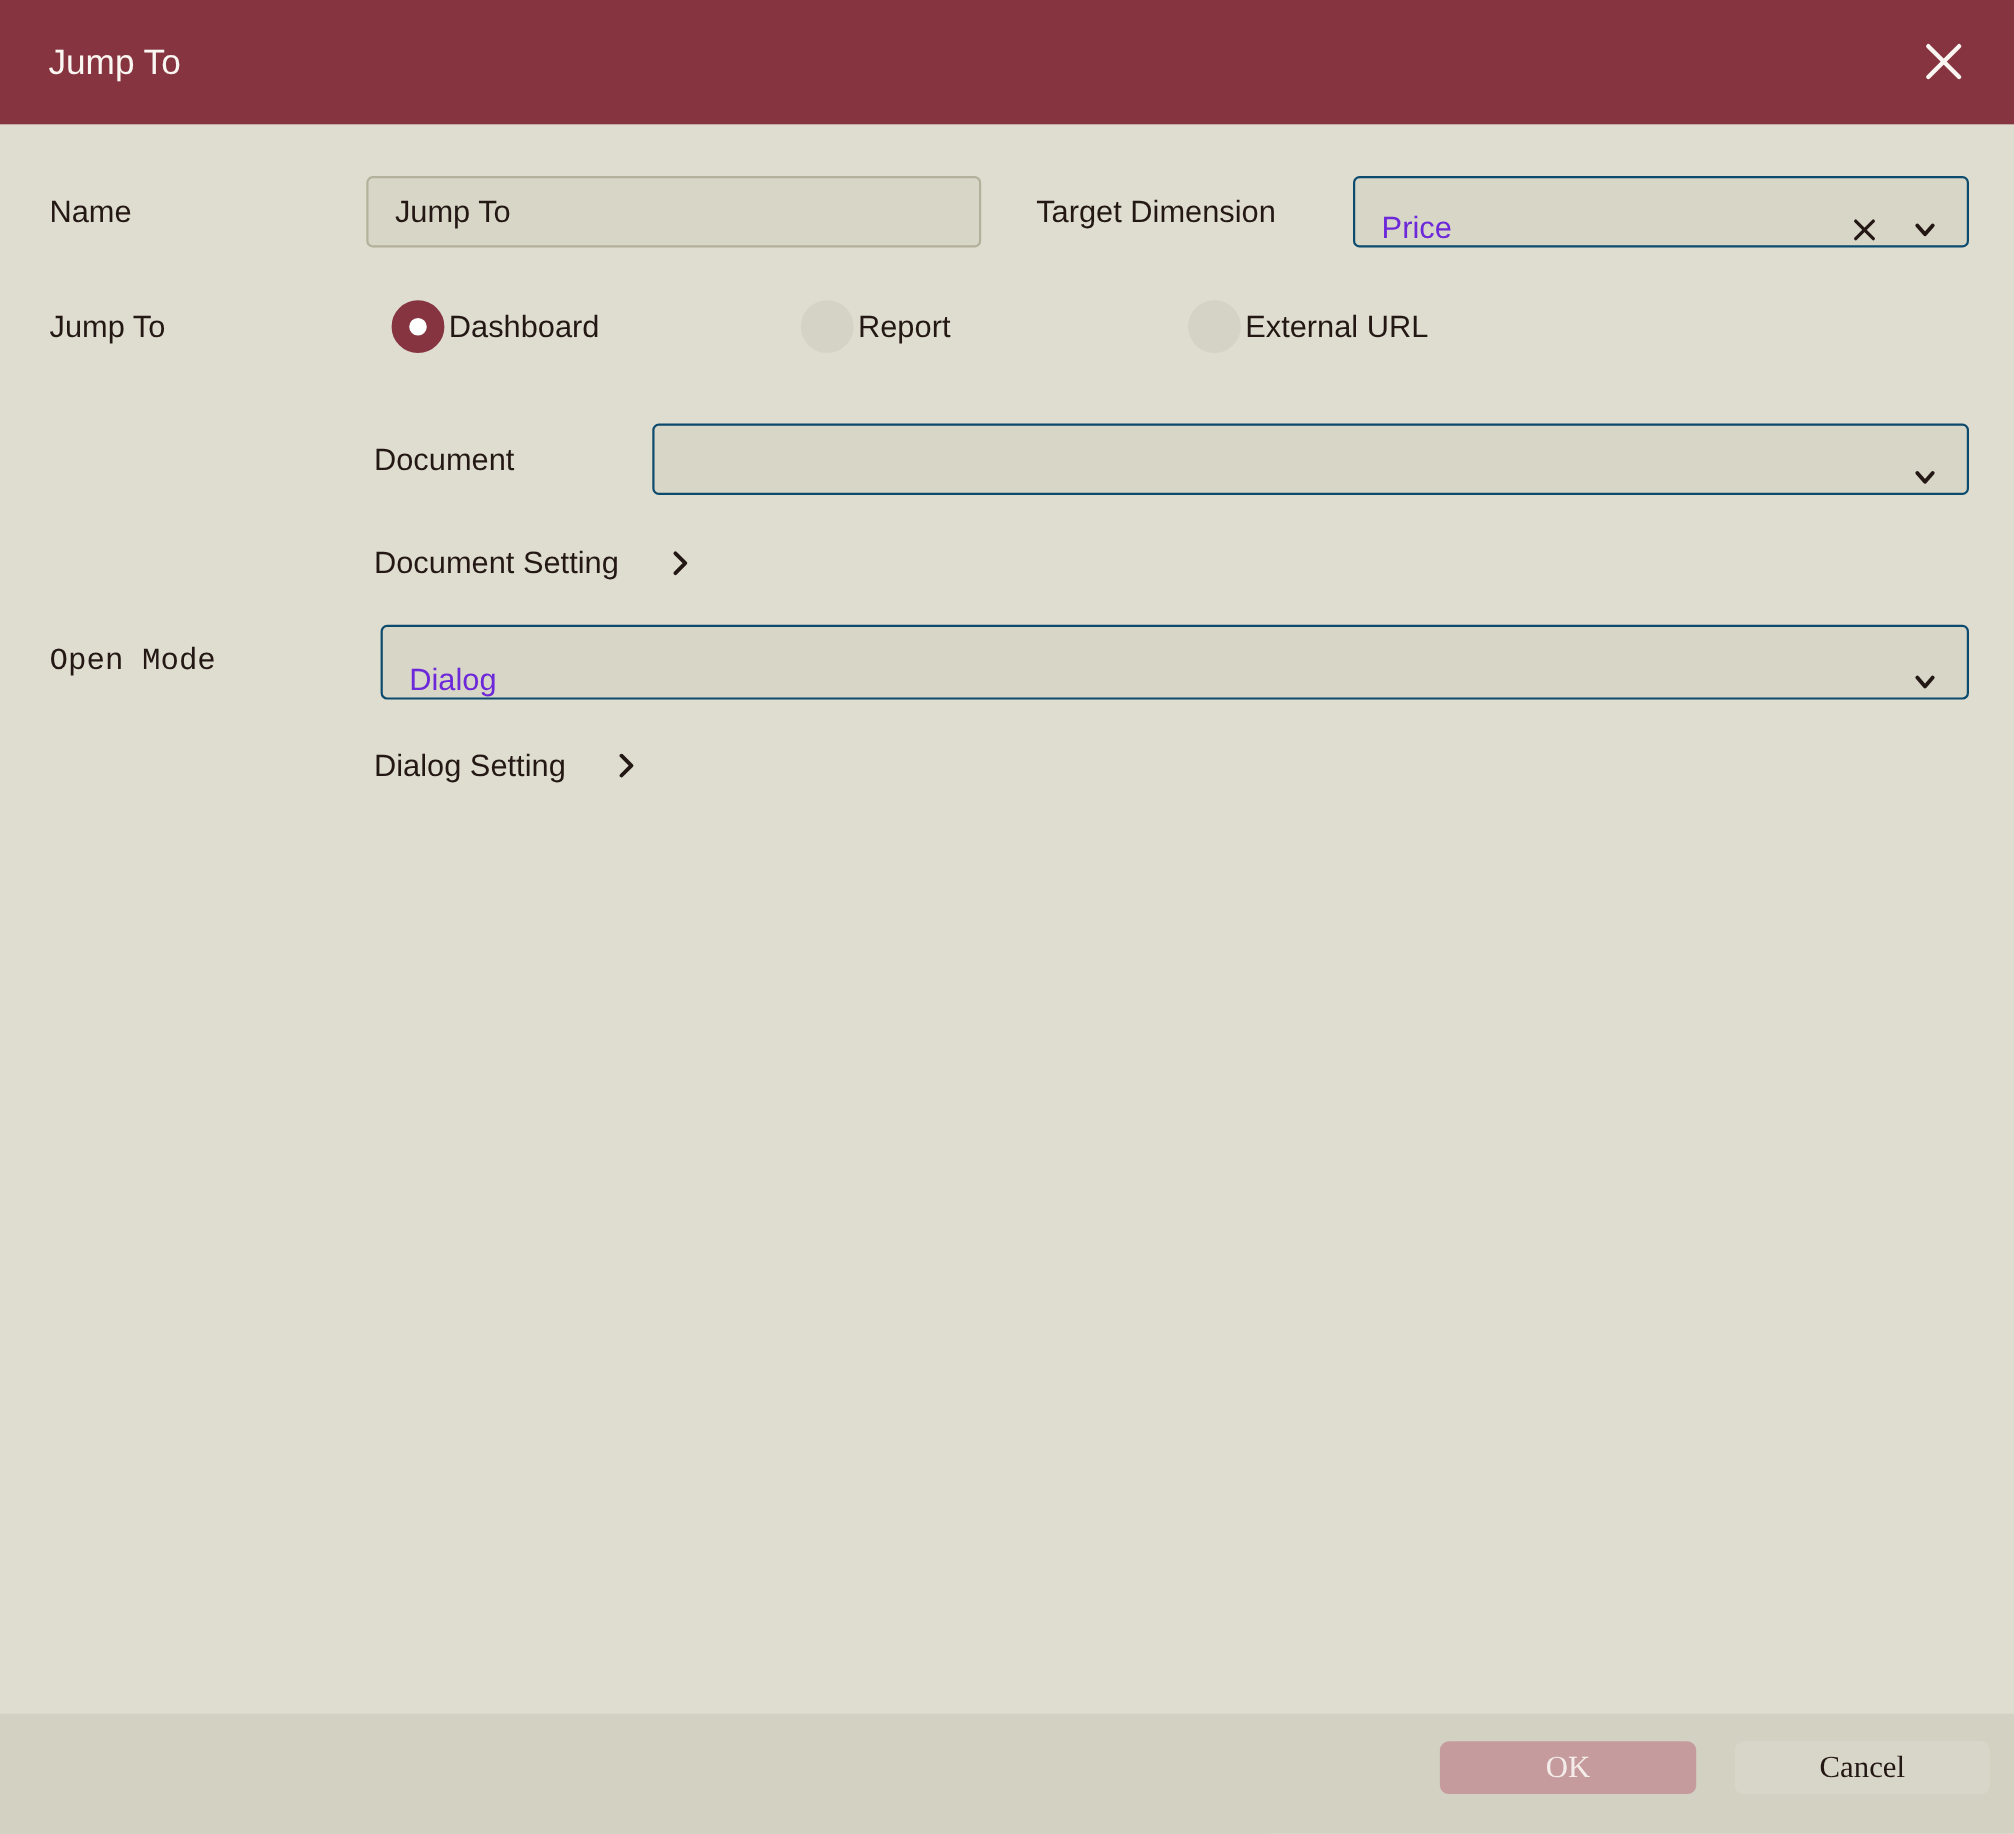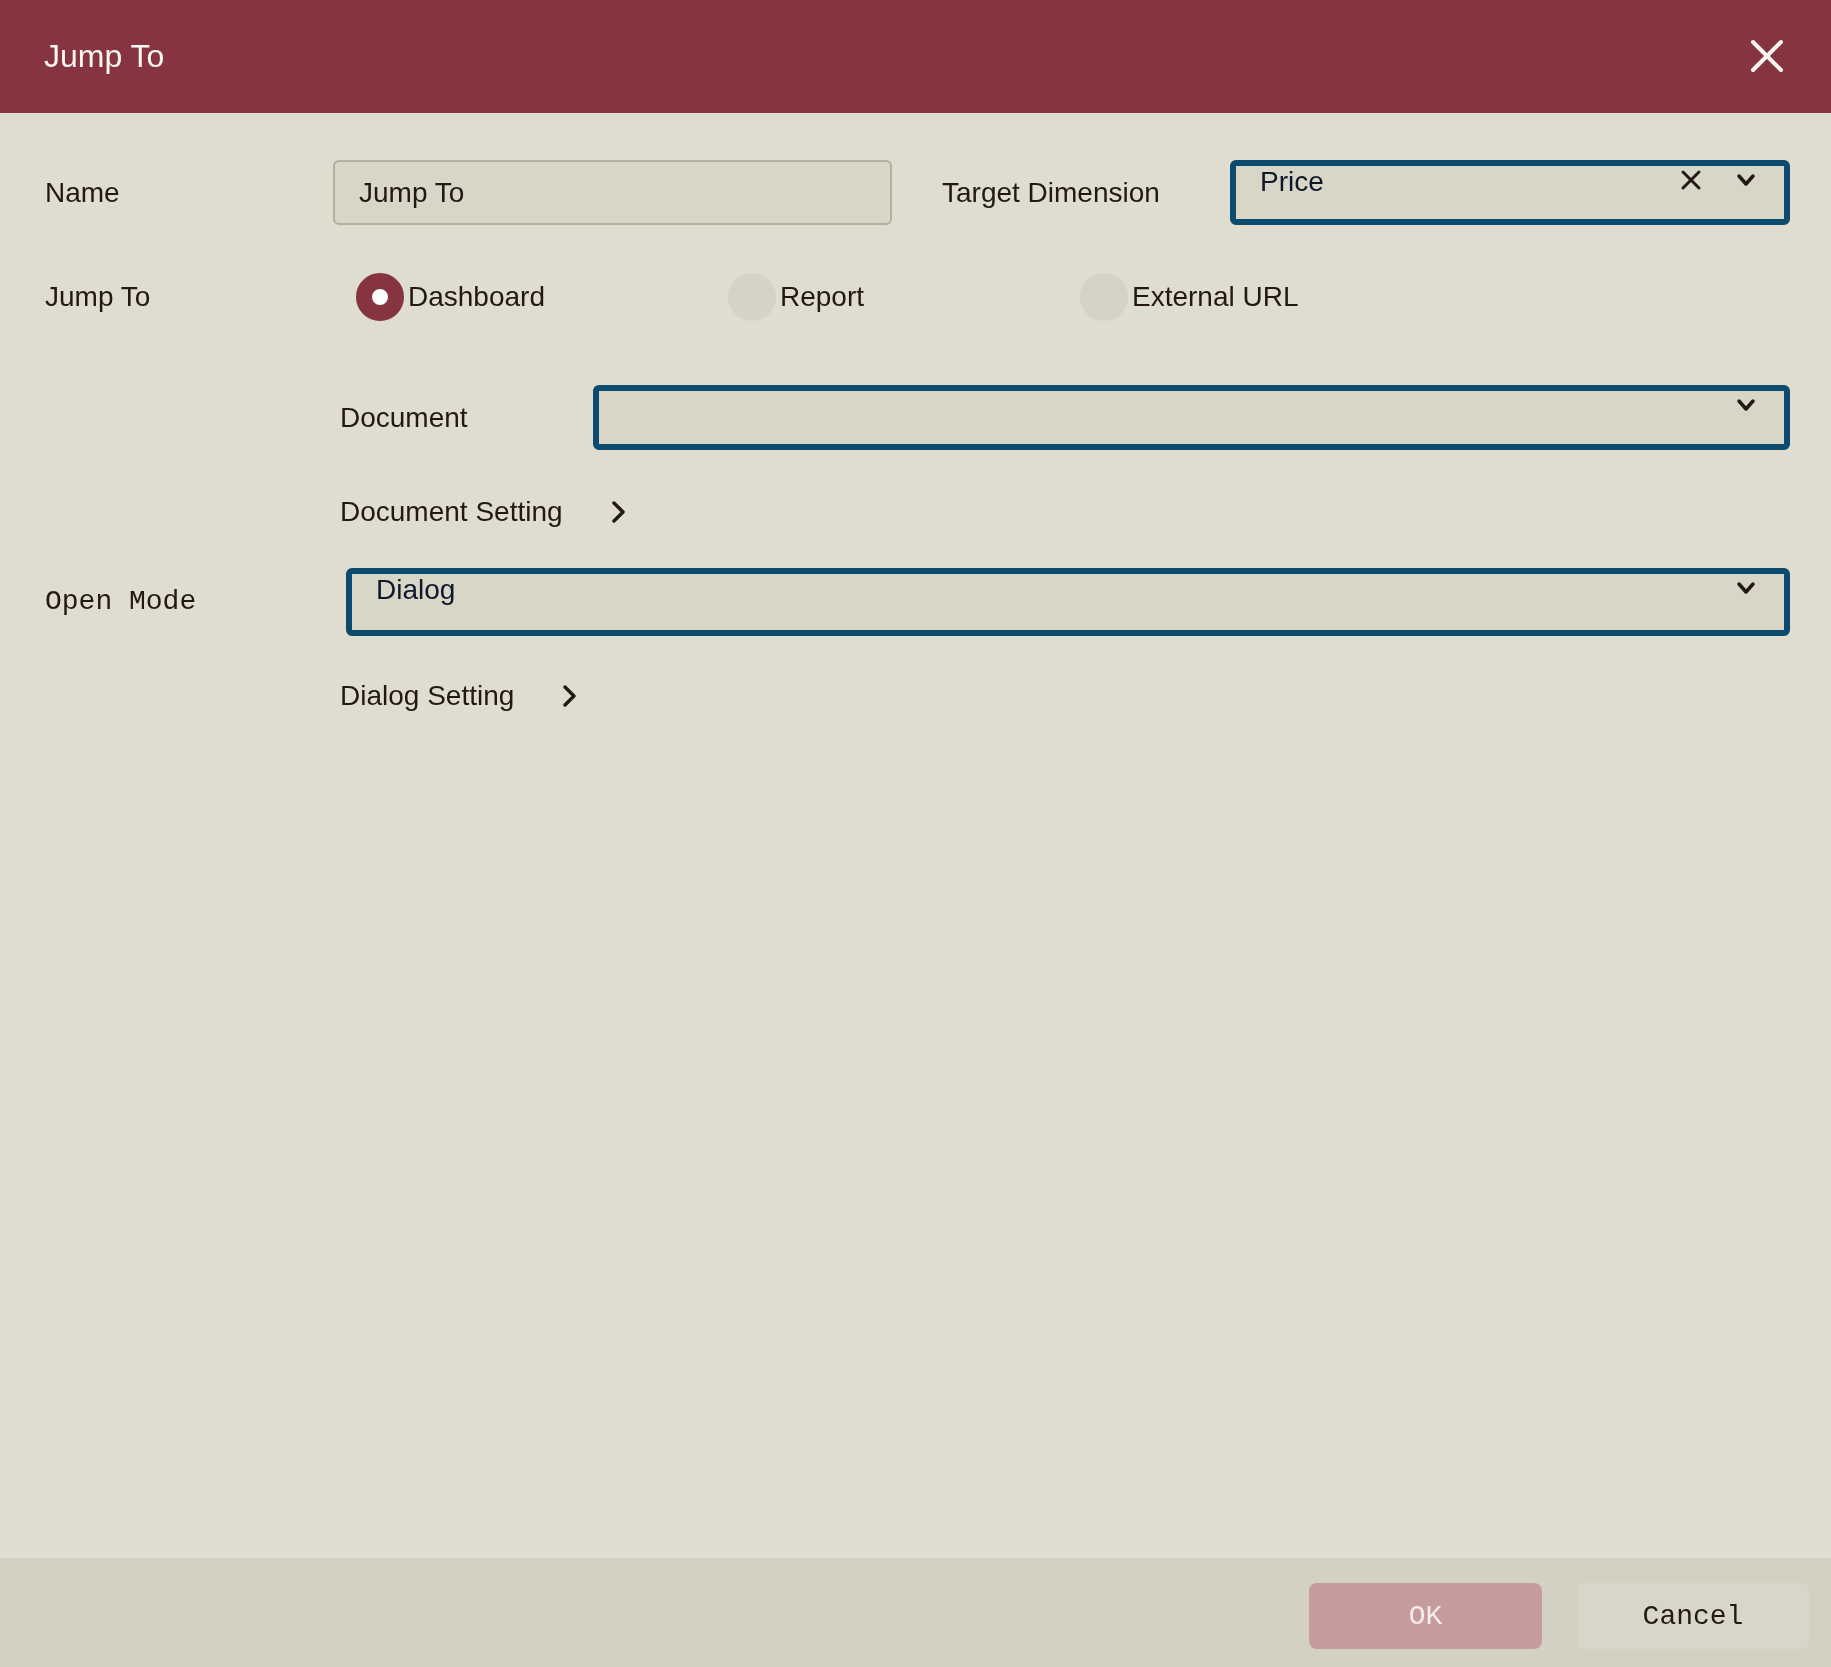--- a/index.html
+++ b/index.html
@@ -18,22 +18,22 @@
     color:#FAF6F1; font-size:32px; font-weight:400;
   }
   .close-btn {
     position:absolute; right:36px; top:28px; width:56px; height:56px;
     display:flex; align-items:center; justify-content:center; cursor:pointer;
   }
 
   
   .lbl { position:absolute; font-size:28px; color:#241815; white-space:nowrap; }
   .field {
-    position:absolute; background:#D8D6C7; border:6px solid #0c4a6e; border-radius:6px;
-    display:flex; align-items:flex-start; font-size:28px; color:#0f172a;
+    position:absolute; background:#D8D6C7; border:2px solid #0c4a6e; border-radius:6px;
+    display:flex; align-items:flex-end; font-size:28px; color:#6d28d9;
   }
   .field .value { padding-left:24px; flex:1 1 auto; white-space:nowrap; overflow:hidden; }
   .field .icons { display:flex; align-items:center; gap:28px; padding-right:24px; }
   input.text-field {
     position:absolute; background:#D8D6C7; border:2px solid #B3B09B; border-radius:6px;
     font-family:inherit; font-size:28px; color:#241815; padding:0 24px; outline:none;
   }
 
   
   .radio-option { position:absolute; top:273px; height:48px; display:flex; align-items:center; gap:4px; cursor:pointer; }
@@ -41,22 +41,22 @@
   .radio-option.selected .radio-circle { background:#FFFFFF; border:16px solid #853440; }
   .radio-label { font-size:28px; line-height:48px; white-space:nowrap; }
 
   
   .setting-row { position:absolute; display:flex; align-items:center; gap:42px; cursor:pointer; height:40px; }
   .setting-row .lbl-inline { font-size:28px; white-space:nowrap; }
 
   
   .footer { position:absolute; left:0; top:1558px; width:1831px; height:109px; background:#D3D1C2; }
   .btn {
-    position:absolute; top:25px; height:66px; border:none; border-radius:8px;
-    font-family:Liberation Mono, monospace; font-size:28px; display:flex; align-items:center; justify-content:center;
+    position:absolute; top:25px; height:48px; border:none; border-radius:8px;
+    font-family:Liberation Serif, serif; font-size:28px; display:flex; align-items:center; justify-content:center;
     cursor:pointer;
   }
   .btn-ok { left:1309px; width:233px; background:#C59B9D; color:#F4ECE9; }
   .btn-cancel { left:1577px; width:232px; background:#D8D6C8; color:#241815; }
 
   svg { display:block; }
 </style>
 </head>
 <body>
 

